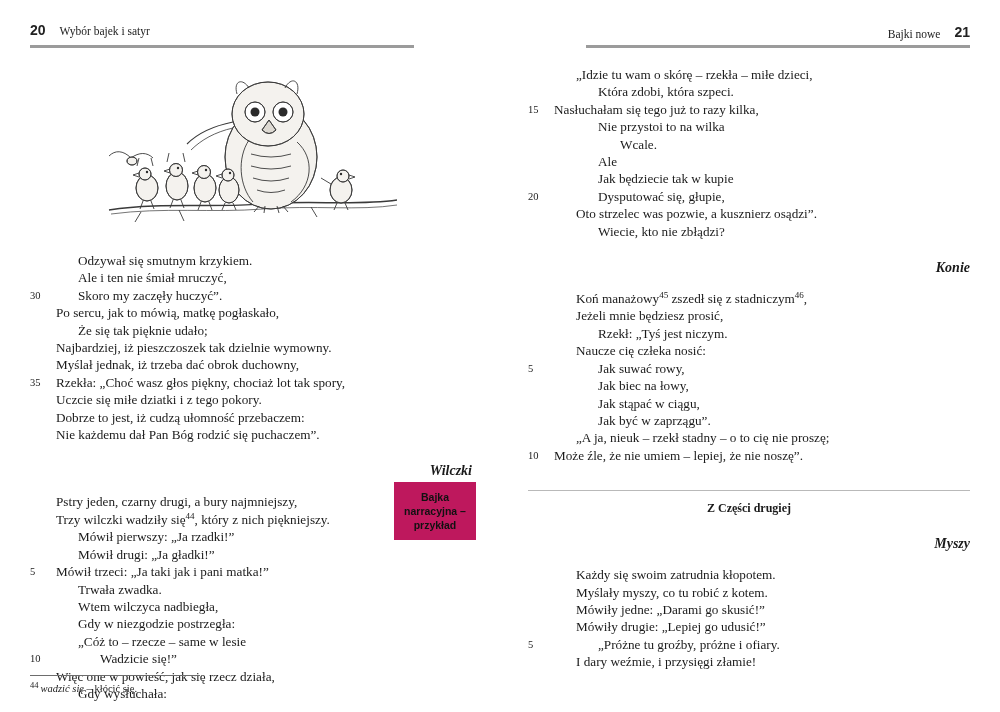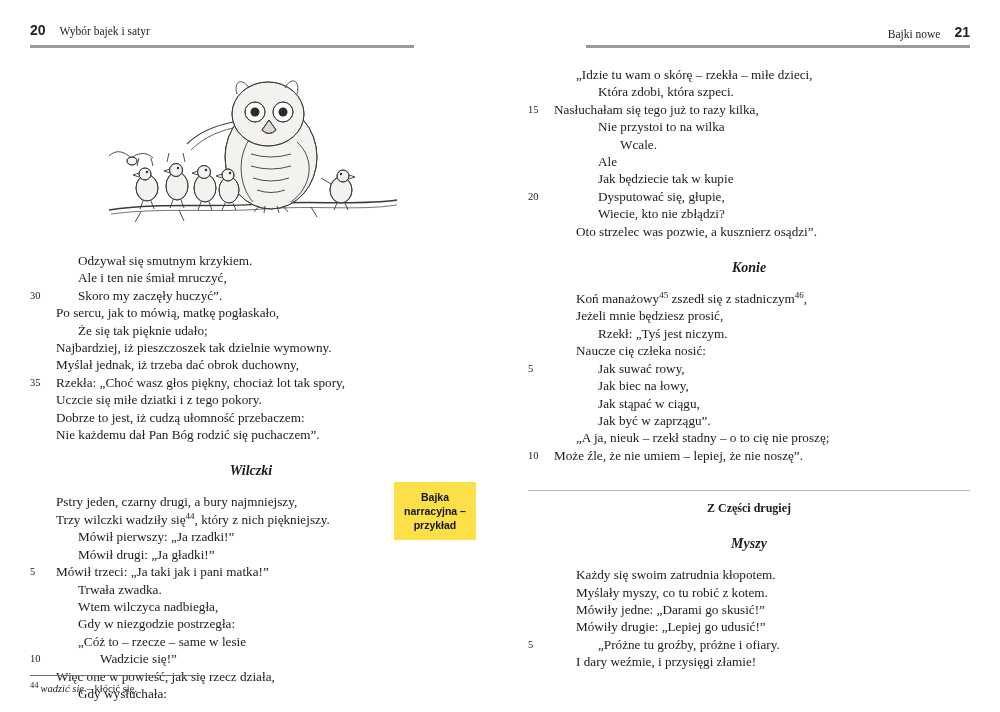--- a/index.html
+++ b/index.html
@@ -92,21 +92,21 @@
   .i0 { padding-left: 0px; }
   .i1 { padding-left: 22px; }
   .i2 { padding-left: 44px; }
   .i3 { padding-left: 66px; }
 
   .poem-title {
     font-family: "Liberation Serif", serif;
     font-style: italic;
     font-weight: bold;
     font-size: 14px;
-    text-align: center;
+    text-align: right;
     margin: 20px 0 14px 0;
   }
   .section-title {
     font-family: "Liberation Serif", serif;
     font-weight: bold;
     font-size: 12px;
     text-align: center;
     margin: 26px 0 8px 0;
   }
   .section-rule {
@@ -119,21 +119,21 @@
     font-size: 9px;
     vertical-align: super;
     line-height: 0;
   }
 
   
   .margin-note {
     position: absolute;
     right: 24px;
     width: 82px;
-    background: #fde047;
+    background: #be185d;
     color: #111;
     font-family: "Liberation Sans", sans-serif;
     font-size: 10.5px;
     line-height: 14px;
     font-weight: bold;
     text-align: center;
     padding: 8px 4px;
     box-sizing: border-box;
   }
 
@@ -321,22 +321,22 @@
 
     <div class="verse verse-block">
       <div class="vline i1"><span class="ln"></span><span>„Idzie tu wam o skórę – rzekła – miłe dzieci,</span></div>
       <div class="vline i2"><span class="ln"></span><span>Która zdobi, która szpeci.</span></div>
       <div class="vline i0"><span class="ln">15</span><span>Nasłuchałam się tego już to razy kilka,</span></div>
       <div class="vline i2"><span class="ln"></span><span>Nie przystoi to na wilka</span></div>
       <div class="vline i3"><span class="ln"></span><span>Wcale.</span></div>
       <div class="vline i2"><span class="ln"></span><span>Ale</span></div>
       <div class="vline i2"><span class="ln"></span><span>Jak będziecie tak w kupie</span></div>
       <div class="vline i2"><span class="ln">20</span><span>Dysputować się, głupie,</span></div>
+      <div class="vline i1"><span class="ln"></span><span>Oto strzelec was pozwie, a kusznierz osądzi”.</span></div>
       <div class="vline i2"><span class="ln"></span><span>Wiecie, kto nie zbłądzi?</span></div>
-      <div class="vline i1"><span class="ln"></span><span>Oto strzelec was pozwie, a kusznierz osądzi”.</span></div>
     </div>
 
     <div class="poem-title">Konie</div>
 
     <div class="verse verse-block">
       <div class="vline i1"><span class="ln"></span><span>Koń manażowy</span><sup class="fn">45</sup><span> zszedł się z stadniczym</span><sup class="fn">46</sup><span>,</span></div>
       <div class="vline i1"><span class="ln"></span><span>Jeżeli mnie będziesz prosić,</span></div>
       <div class="vline i2"><span class="ln"></span><span>Rzekł: „Tyś jest niczym.</span></div>
       <div class="vline i1"><span class="ln"></span><span>Naucze cię człeka nosić:</span></div>
       <div class="vline i2"><span class="ln">5</span><span>Jak suwać rowy,</span></div>

